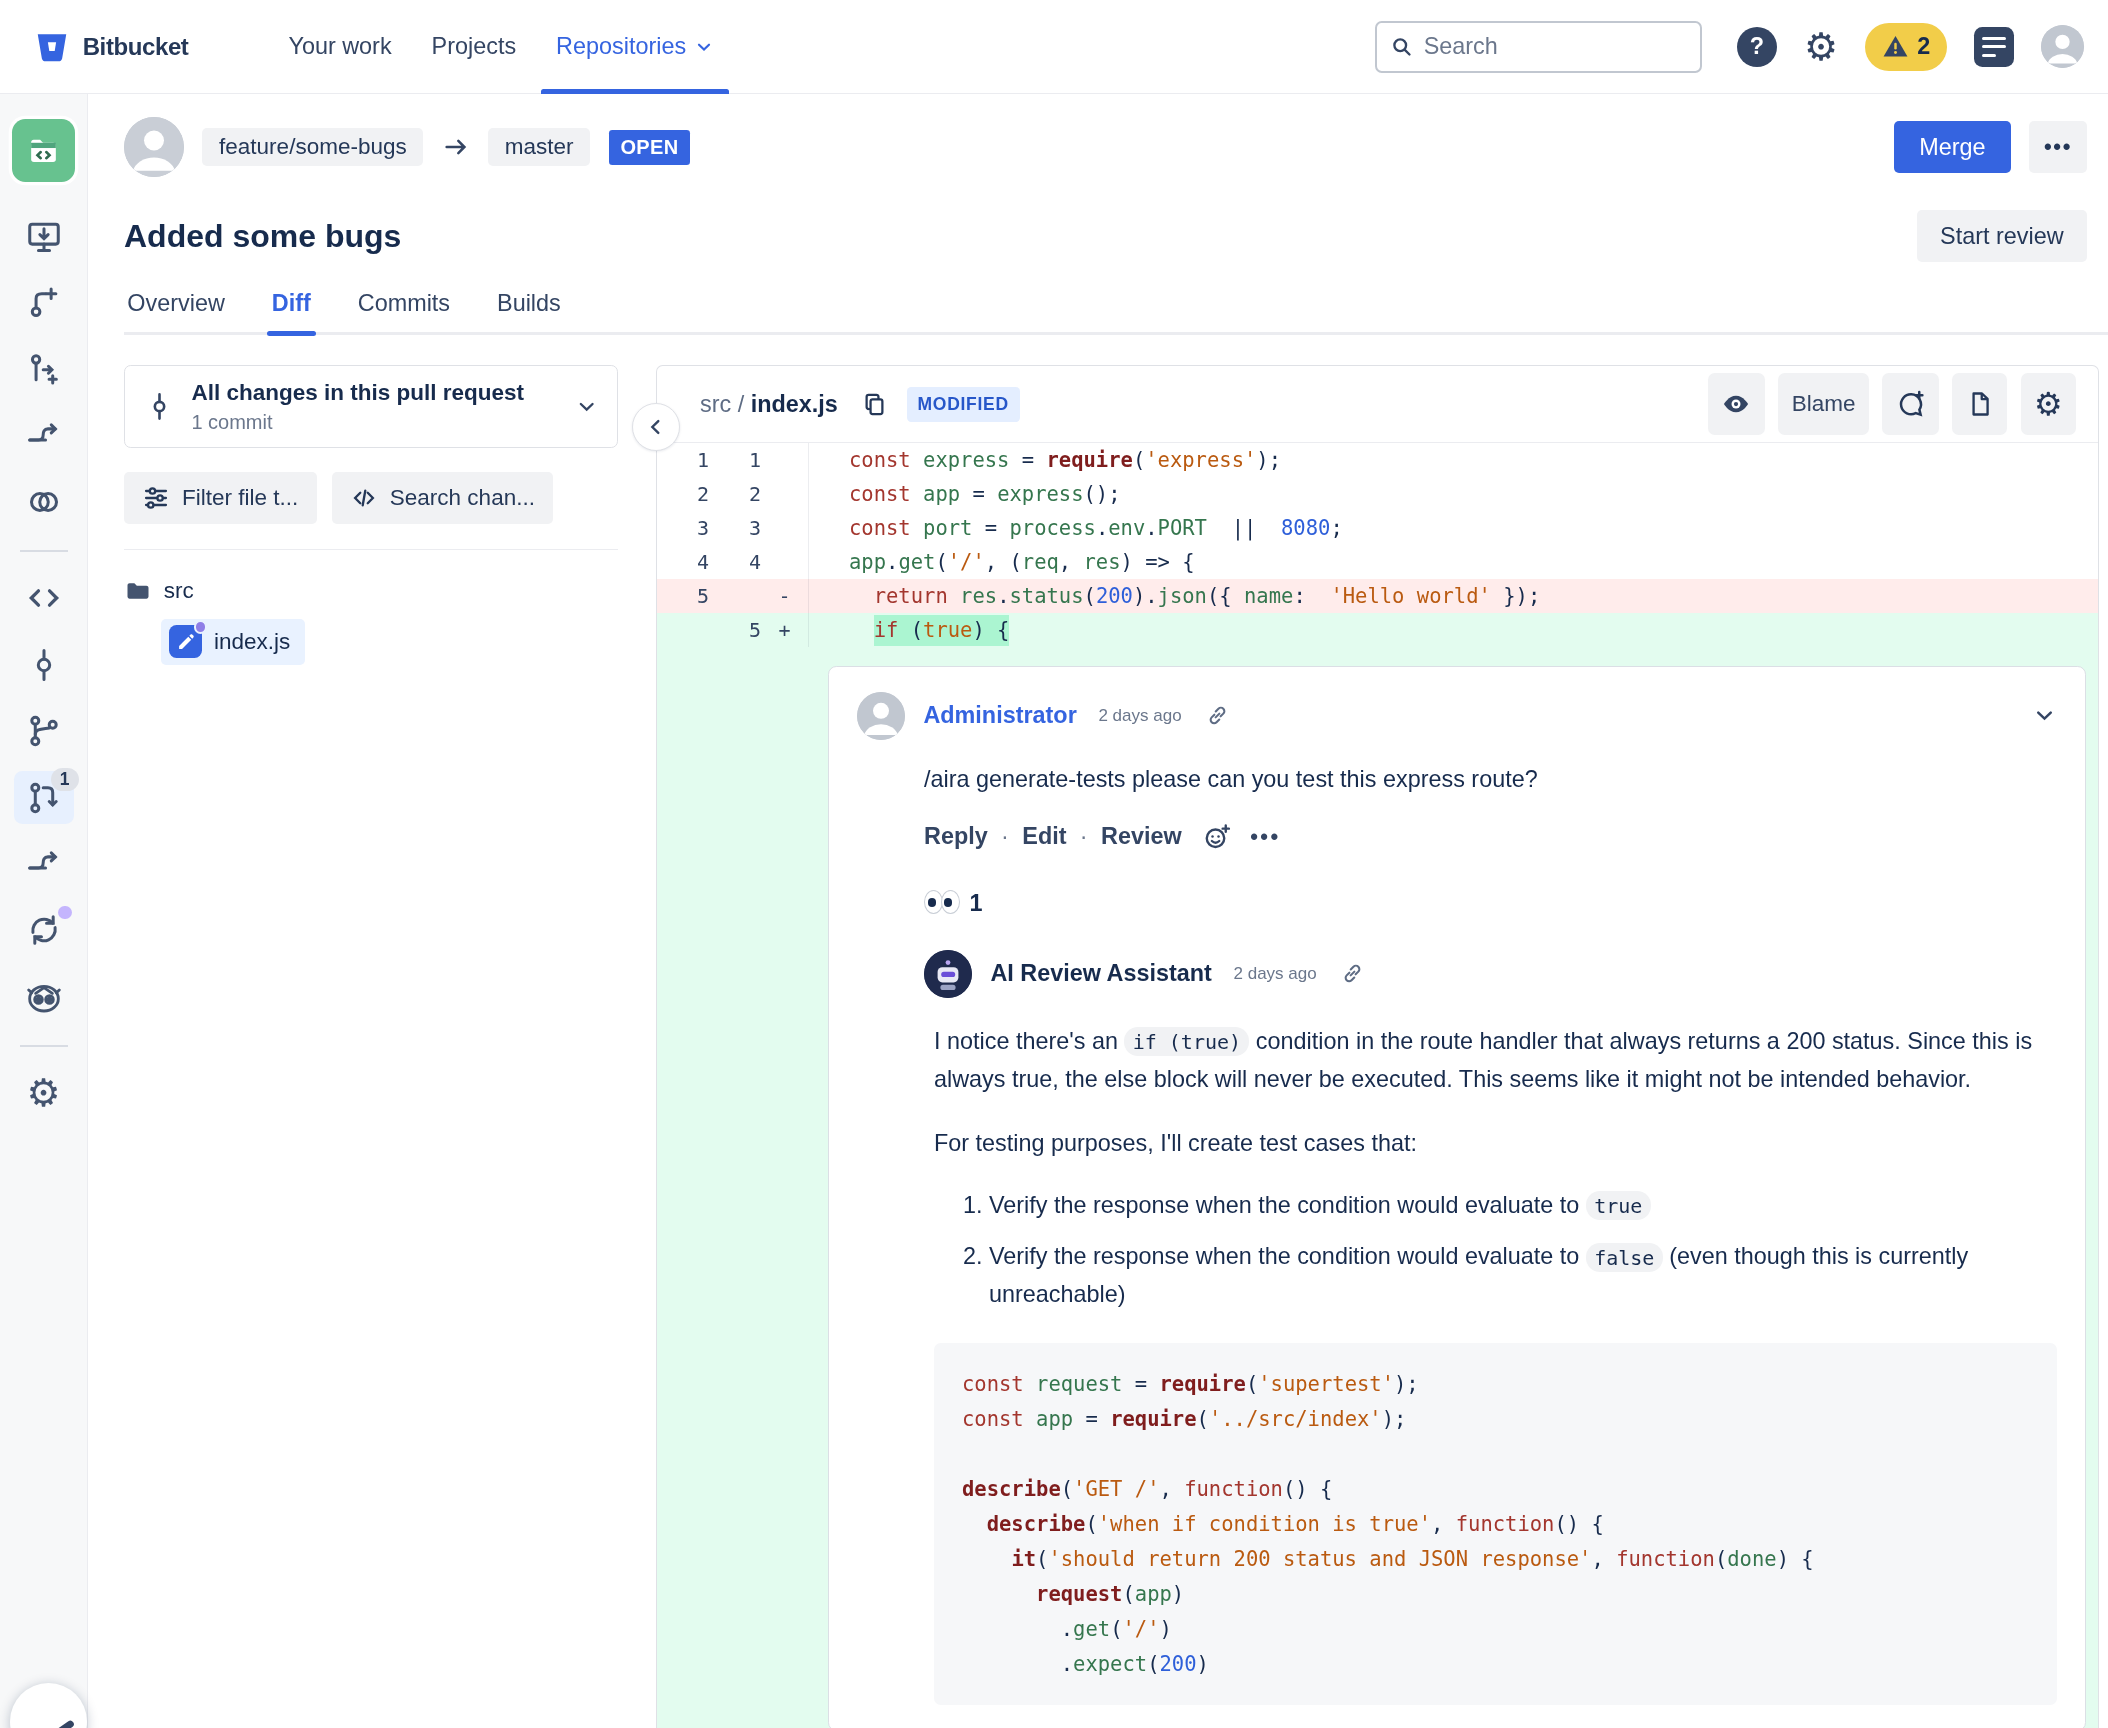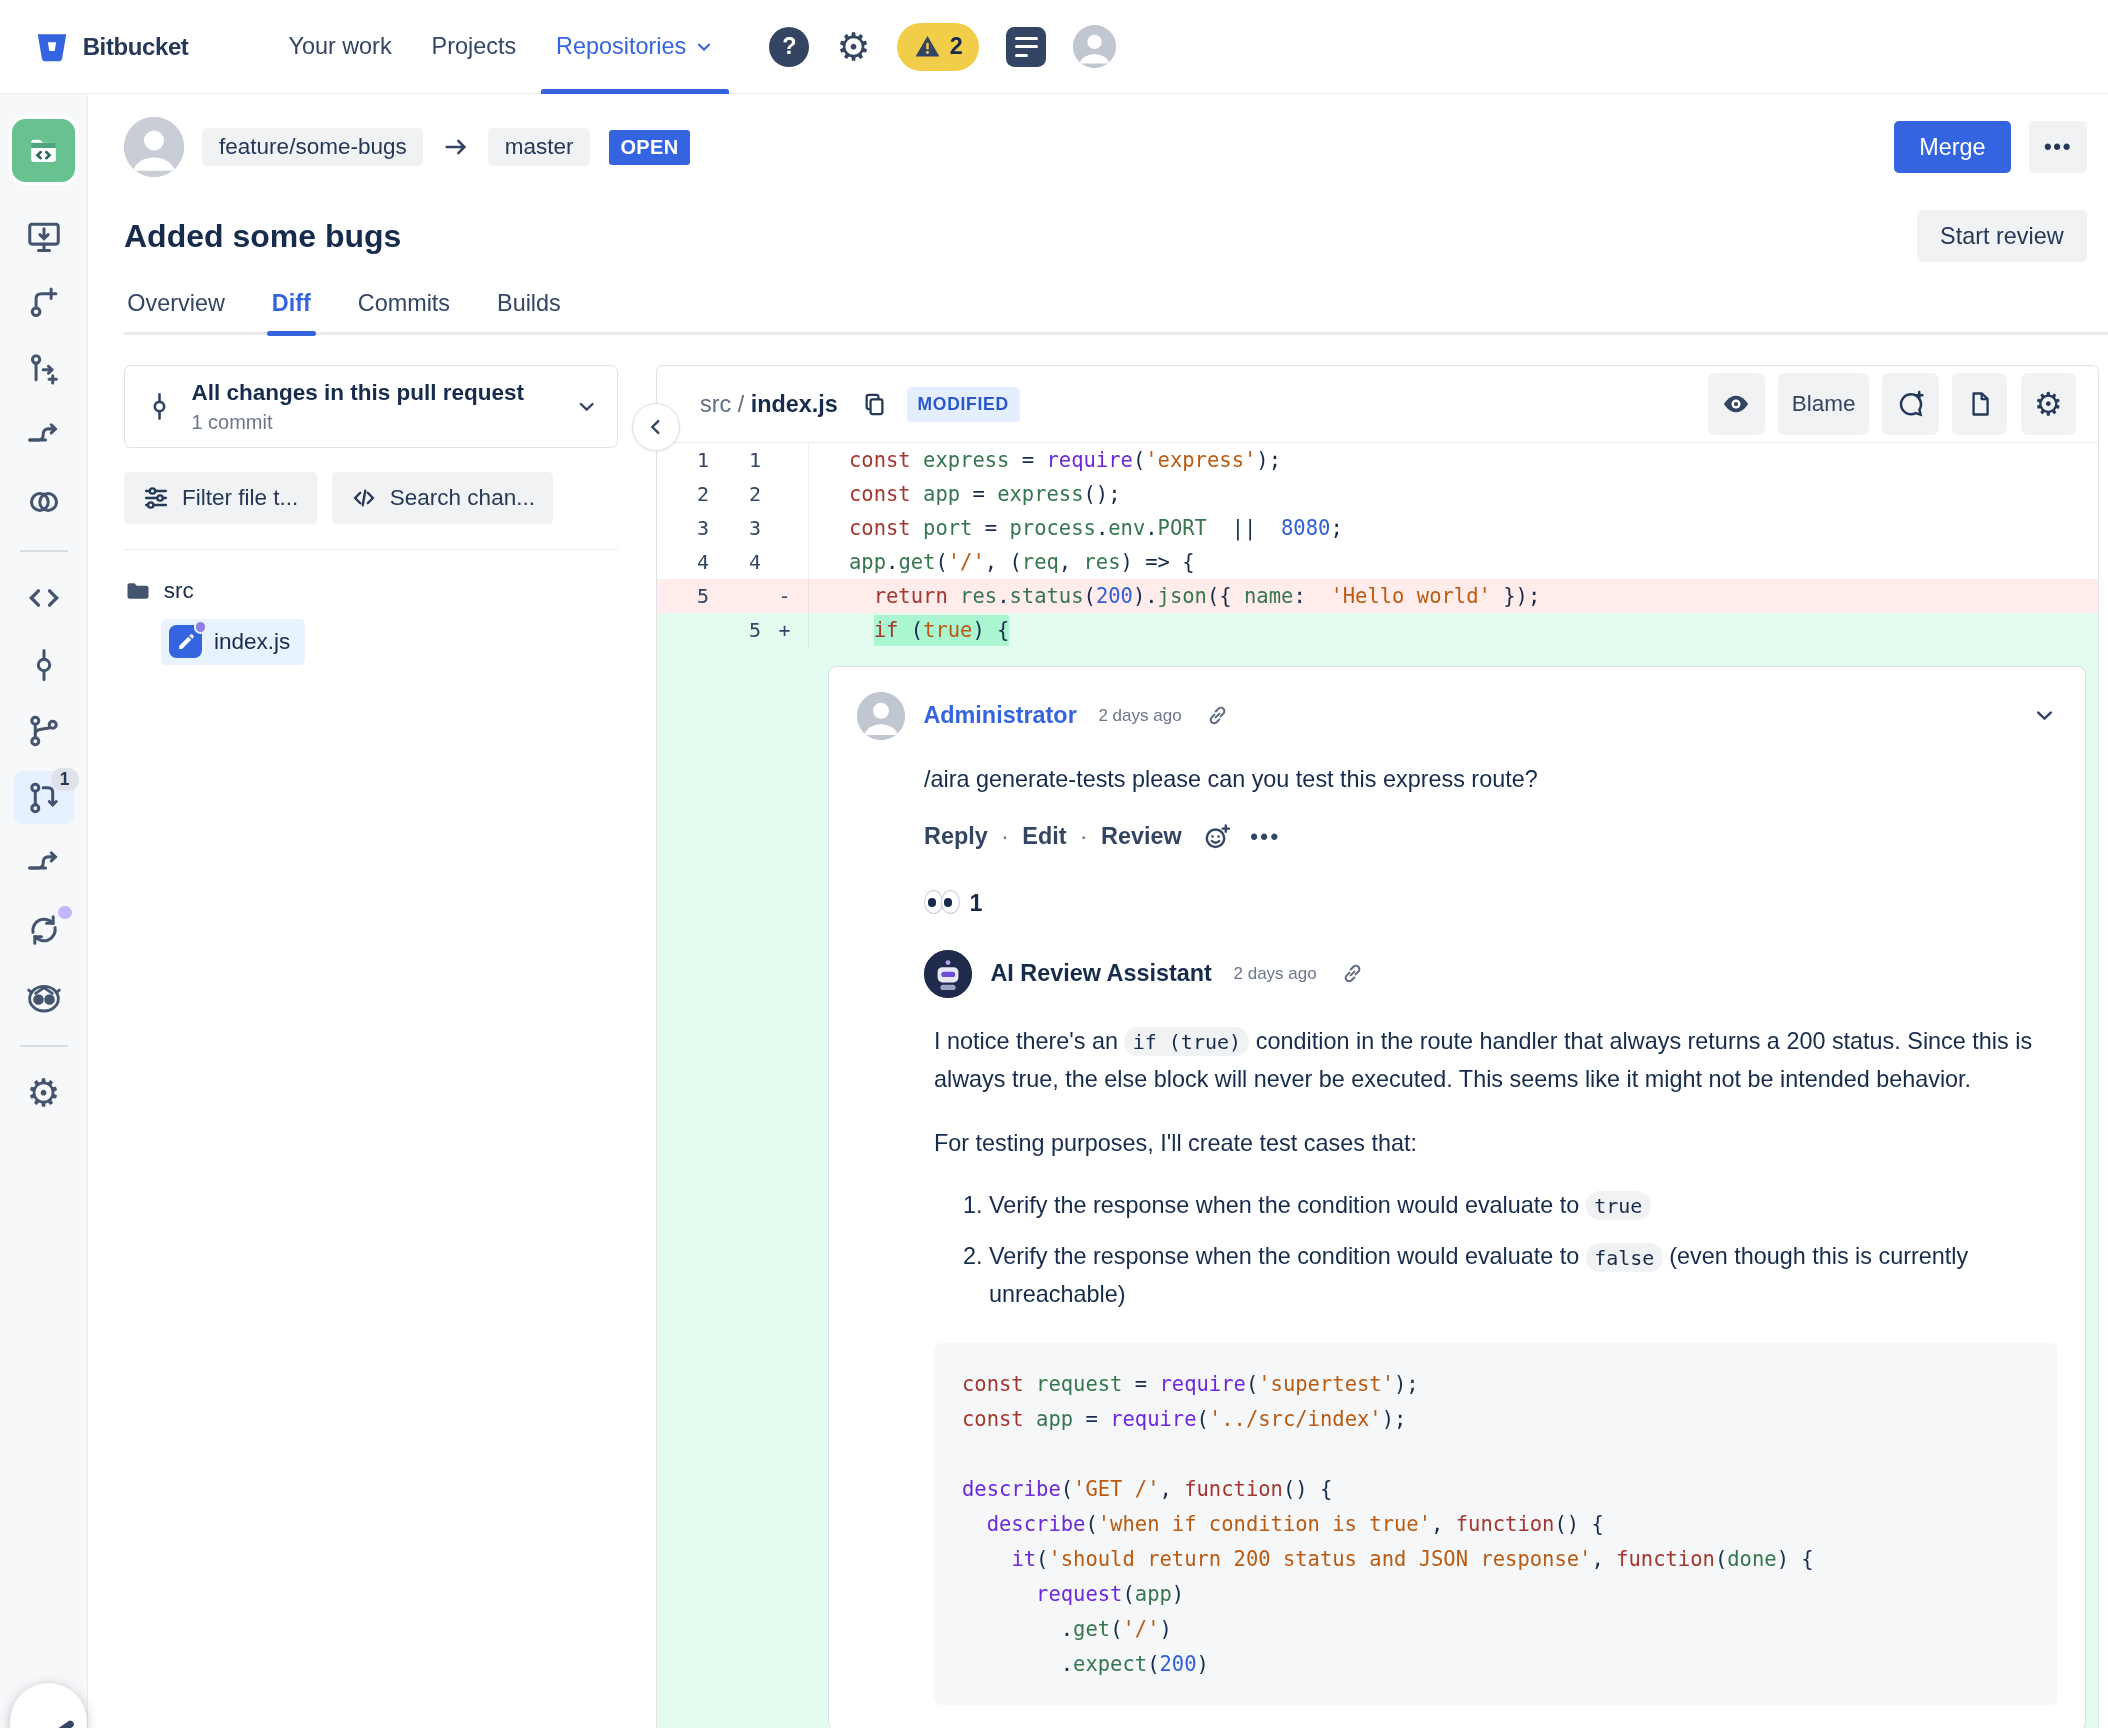--- a/index.html
+++ b/index.html
@@ -123,21 +123,21 @@
   
   .diff-body { font-family:"DejaVu Sans Mono", monospace; font-size:20.5px; }
   .drow { display:flex; height:34px; align-items:center; }
   .drow.ctx { background:#fff; }
   .drow.del { background:var(--del); }
   .drow.add { background:var(--add); }
   .g-old,.g-new { width:52px; text-align:right; font-size:20px; color:#344563; flex:none; }
   .g-sign { width:47px; text-align:center; font-size:20px; color:#344563; flex:none; }
   .d-code { border-left:1.7px solid rgba(9,30,66,.08); padding-left:40px; white-space:pre;
           align-self:stretch; display:flex; align-items:center; flex:1; }
-  .tk-kw{color:#A3362E;} .tk-id{color:#35764E;} .tk-fn{color:#6d28d9;}
+  .tk-kw{color:#A3362E;} .tk-id{color:#35764E;} .tk-fn{color:#7f1d1d;font-weight:bold;}
   .tk-str{color:#BA5A10;} .tk-num{color:#2E5FD9;} .tk-pl{color:#172B4D;}
   .tk-hl{background:var(--addhl); padding:3.3px 0;}
   
   .comment-zone { background:var(--add); padding:18.4px 11.7px 134px 171px; }
   .comment-card { background:#fff; border:1.7px solid #DBDFE5; border-radius:8.3px; padding:25px 28px; }
   .c-head { display:flex; align-items:center; gap:18.4px; }
   .c-name { font-size:23.4px; font-weight:600; color:var(--accent); cursor:pointer; }
   .c-name.dark { color:#172B4D; }
   .c-time { font-size:17px; color:#6B778C; margin-left:3.3px; }
   .link-ic { color:#5E6C84; margin-left:5px; cursor:pointer; }
@@ -188,20 +188,29 @@
       <div class="nav-item">
         <span>Projects</span>
       </div>
       <div class="nav-item active">
         <span>Repositories</span>
         <svg width="20" height="20" viewBox="0 0 24 24" fill="none" stroke="currentColor" stroke-width="2.6" stroke-linecap="round">
           <path d="M6 9.2 12 15l6-5.8"></path>
         </svg>
       </div>
     </nav>
+  <div class="search-box">
+    <span>
+      <svg width="23.4" height="23.4" viewBox="0 0 24 24" fill="none" stroke="#344563" stroke-width="2.4" stroke-linecap="round">
+          <circle cx="10.5" cy="10.5" r="6"></circle>
+          <path d="M15.2 15.2 20 20"></path>
+        </svg>
+    </span>
+    <input type="text" placeholder="Search" style="">
+  </div>
   <div class="top-icons">
     <div class="help-circle">?</div>
     <div class="gear-glyph">⚙</div>
     <div class="warn-pill">
       <span>
         <svg width="27" height="27" viewBox="0 0 24 24">
             <path d="M12 2.6 22.6 20.8H1.4Z" fill="#344563"></path>
             <rect x="10.9" y="8.6" width="2.2" height="6" rx="1.1" fill="#F2CD49"></rect>
             <circle cx="12" cy="17.4" r="1.3" fill="#F2CD49"></circle>
           </svg>

